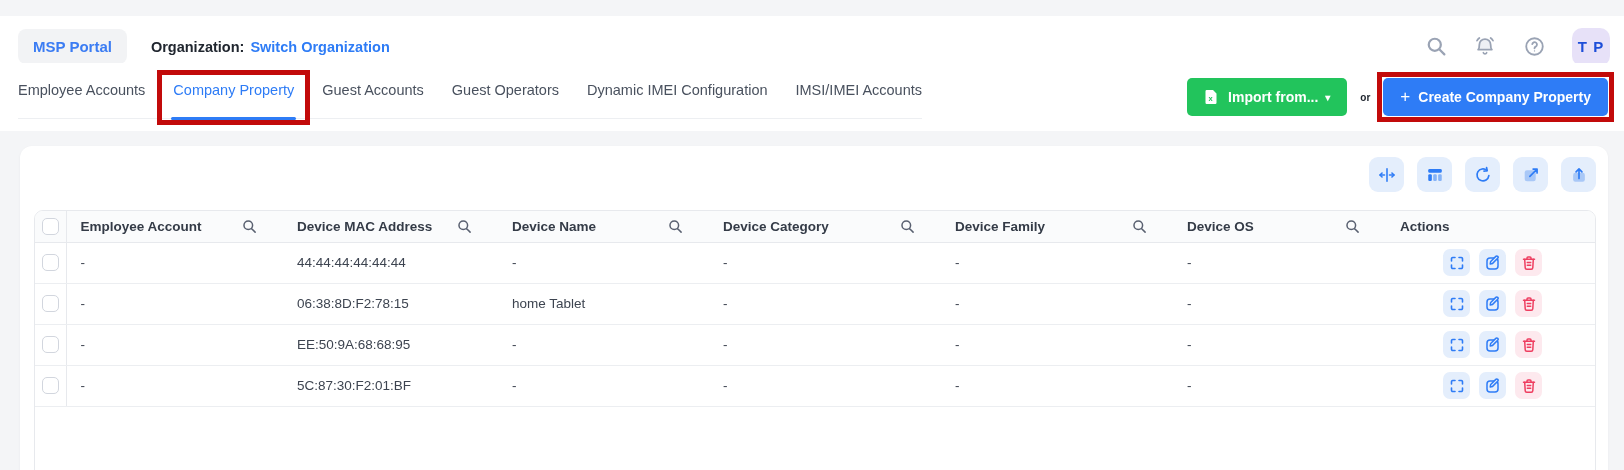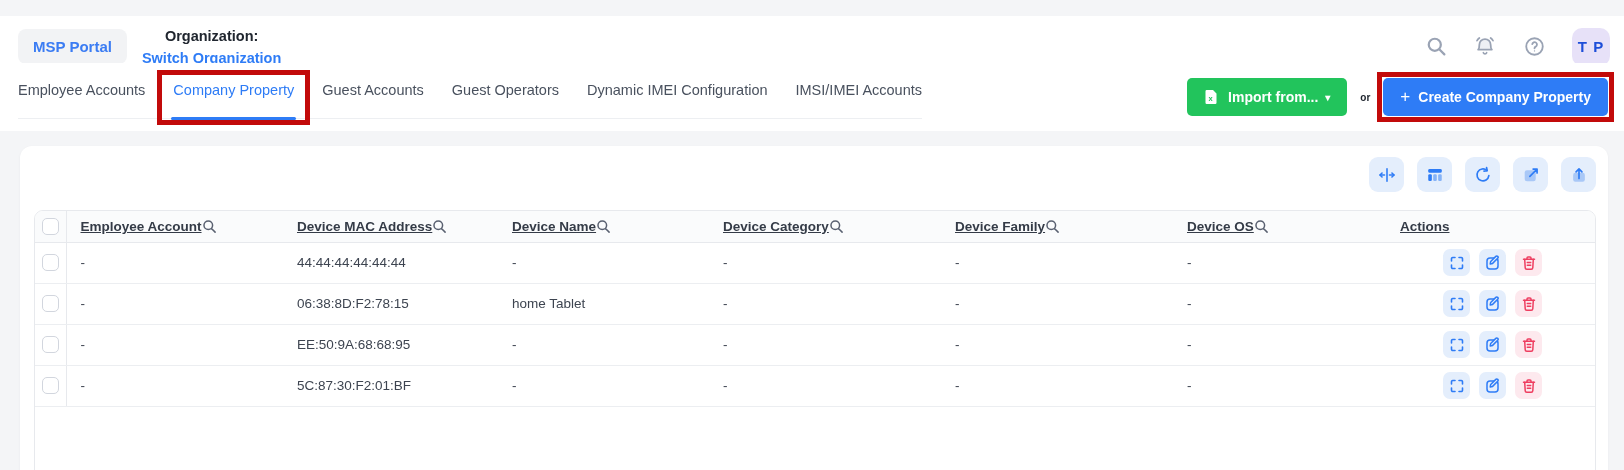--- a/index.html
+++ b/index.html
@@ -15,21 +15,21 @@
   .topbar {
     position:absolute; top:16px; left:0; width:1624px; height:62px;
     background:#ffffff; border-bottom:1px dashed #dfe3ea;
     display:flex; align-items:center;
   }
   .app-badge {
     margin-left:18px; background:#f2f3f5; color:#3b7cf3;
     font-size:15px; font-weight:700; padding:9px 15px; border-radius:8px;
     cursor:pointer;
   }
-  .org-wrap { display:flex; align-items:center; margin-left:15px; gap:6px;flex-direction:column; }
+  .org-wrap { display:flex; align-items:center; margin-left:24px; gap:6px; }
   .org-label { font-size:14.5px; font-weight:700; color:#20262f; }
   .org-link  { font-size:14.5px; font-weight:700; color:#2e7cf6; cursor:pointer; }
   .topbar-right {
     margin-left:auto; margin-right:14px;
     display:flex; align-items:center; gap:27px;
   }
   .tb-icon { width:22px; height:22px; color:#9aa3b4; cursor:pointer; display:flex; align-items:center; justify-content:center; }
   .avatar {
     width:38px; height:38px; border-radius:10px; background:#e7e1f8;
     color:#1d4ed8; font-weight:600; font-size:15px; letter-spacing:1px;
@@ -97,21 +97,21 @@
   .table-wrap {
     position:absolute; left:14px; top:64px; width:1562px; height:290px;
     border:1px solid #e7e9ed; border-radius:9px; background:#fff; overflow:hidden;
   }
   table { width:100%; border-collapse:collapse; table-layout:fixed; }
   th, td { text-align:left; vertical-align:middle; }
   thead th {
     height:31px; background:#fafbfc; border-bottom:1px solid #e7e9ed;
     font-size:13.5px; font-weight:700; color:#343b47; padding:0 26px 0 14px;
   }
-  .th-inner { display:flex; align-items:center; justify-content:flex-start;text-decoration:underline; }
+  .th-inner { display:flex; align-items:center; justify-content:space-between; }
   tbody td {
     height:41px; border-bottom:1px solid #eceef1;
     font-size:13.5px; color:#3d4450; padding:0 10px 0 14px;
   }
   th.col-check, td.col-check { border-right:1px solid #e7e9ed; padding:0; text-align:center; }
   .checkbox {
     width:17px; height:17px; border:1.5px solid #d2d6de; border-radius:5px;
     background:#fff; display:inline-block; vertical-align:middle; cursor:pointer;
   }
   .search-btn { width:15px; height:15px; color:#596070; cursor:pointer; display:inline-flex; flex:0 0 auto; }

